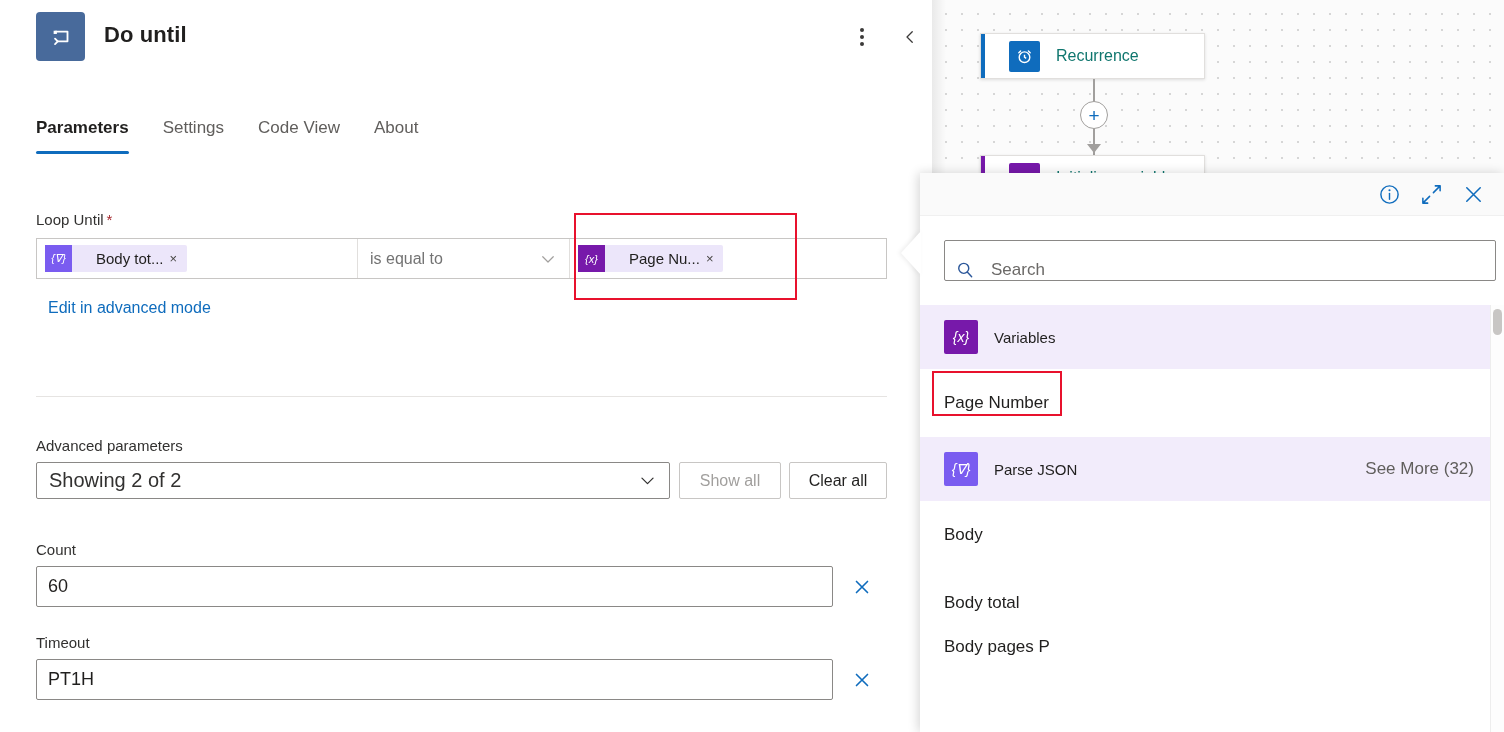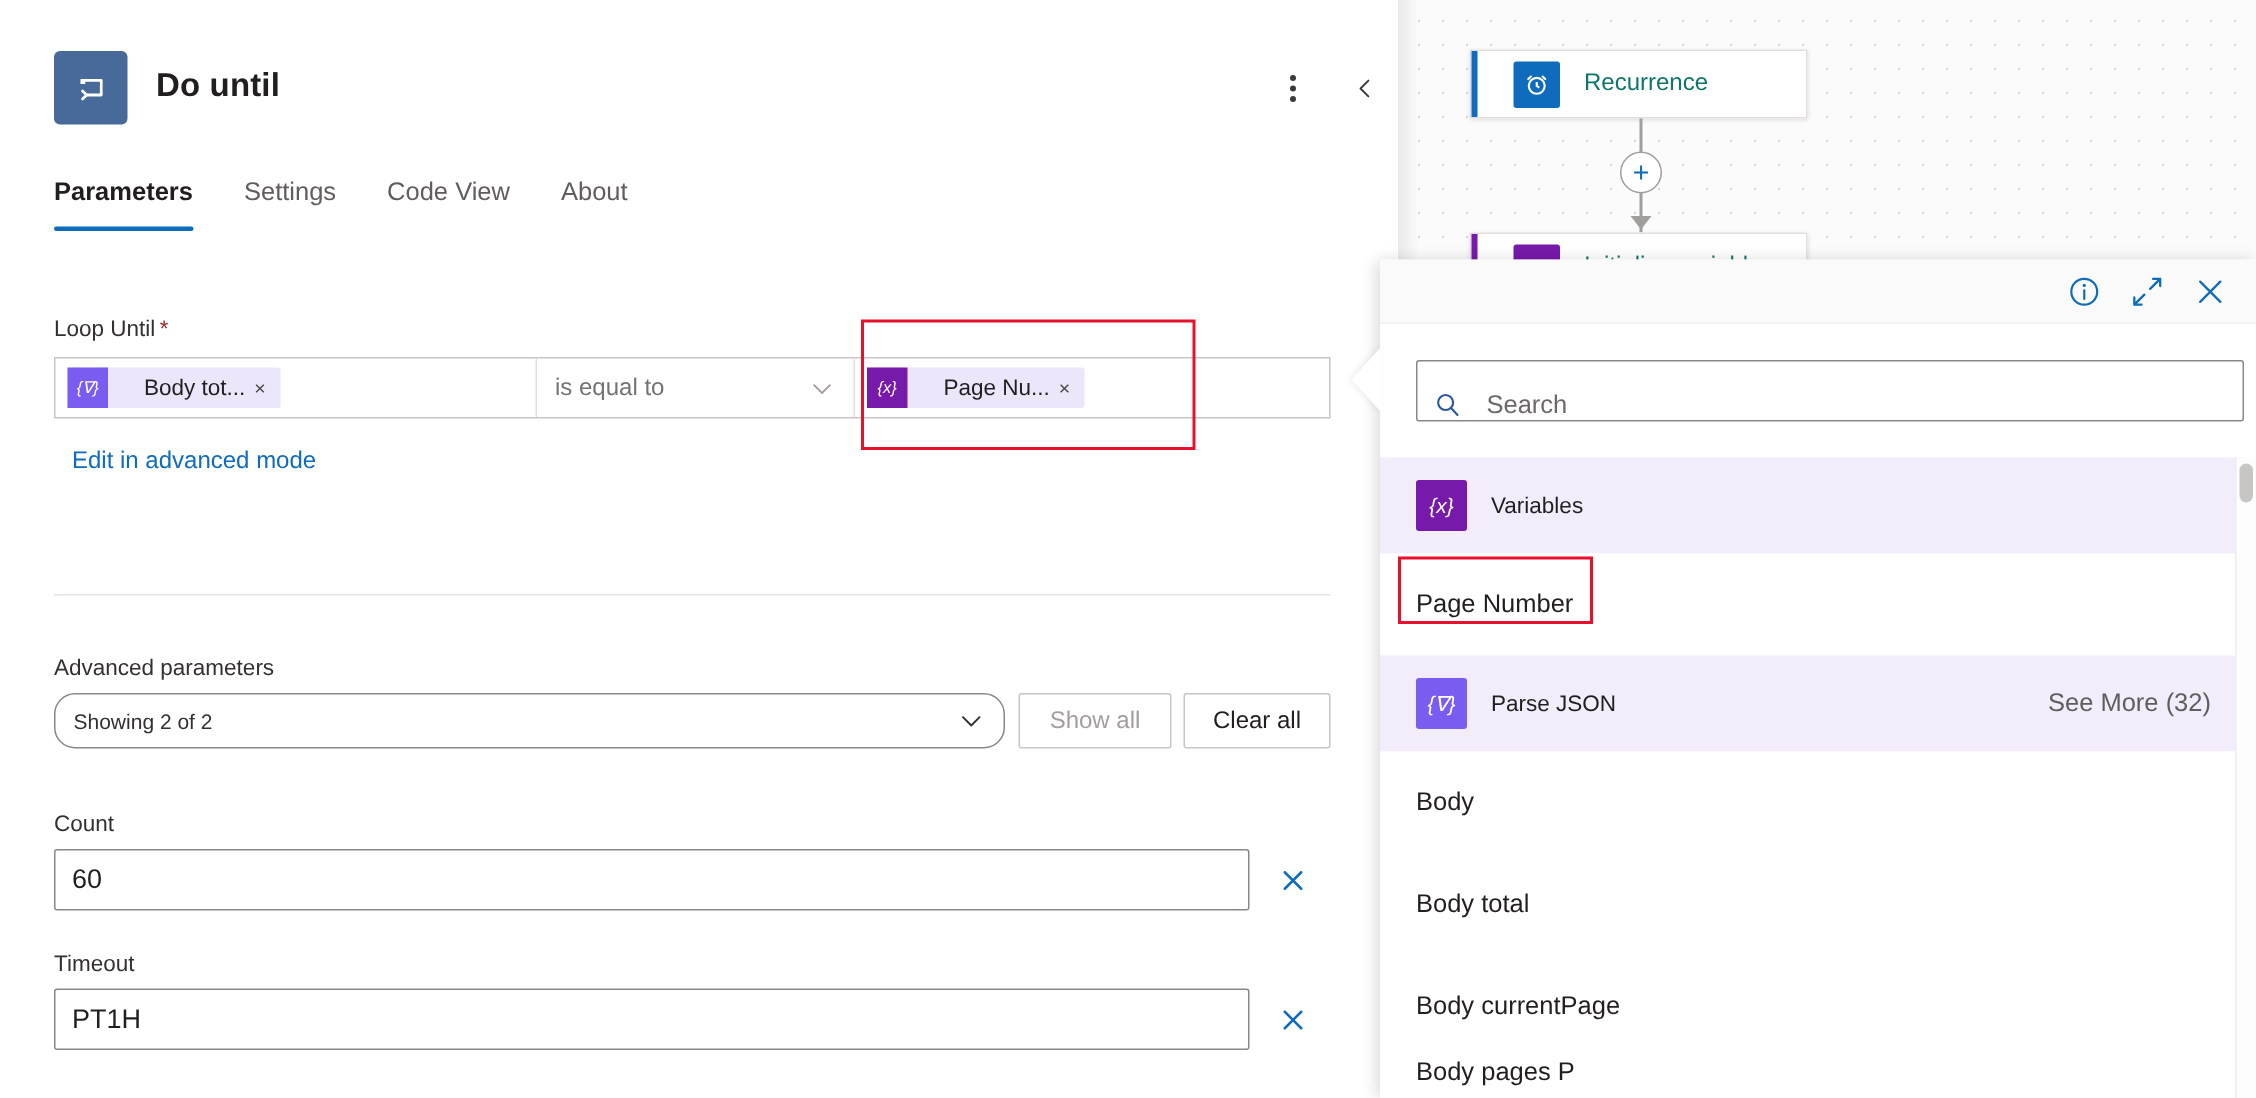--- a/index.html
+++ b/index.html
@@ -11,21 +11,21 @@
     color: #201f1e;
   }
   #root { position: relative; width: 1504px; height: 732px; }
 
   
   .left-pane {
     position: absolute; left: 0; top: 0; width: 932px; height: 732px;
     background: #ffffff; z-index: 2;
   }
   .card-header {
-    position: absolute; left: 0; top: 0; width: 932px; height: 76px; margin-top: 22px;
+    position: absolute; left: 0; top: 0; width: 932px; height: 76px;
   }
   .app-icon {
     position: absolute; left: 36px; top: 12px; width: 49px; height: 49px;
     background: #486a9b; border-radius: 4px;
     display: flex; align-items: center; justify-content: center;
   }
   .card-title {
     position: absolute; left: 104px; top: 22px;
     font-size: 22px; font-weight: 600; color: #201f1e; letter-spacing: .1px;
   }
@@ -94,23 +94,23 @@
     position: absolute; font-size: 16px; color: #0f6cbd; cursor: pointer;
   }
 
   .divider {
     position: absolute; left: 36px; top: 396px; width: 851px; height: 1px;
     background: #e6e4e2;
   }
 
   .select-box {
     position: absolute; left: 36px; top: 462px; width: 634px; height: 37px;
-    border: 1px solid #8a8886; background: #fff; border-radius: 14px;
+    border: 1px solid #8a8886; background: #fff; border-radius: 2px;
     display: flex; align-items: center; justify-content: space-between;
-    padding: 0 12px; font-size: 14px; color: #323130; cursor: pointer;
+    padding: 0 12px; font-size: 20px; color: #323130; cursor: pointer;
   }
   .ghost-btn {
     position: absolute; top: 462px; height: 37px; border: 1px solid #c8c6c4;
     background: #fff; border-radius: 2px; font-size: 16px;
     display: flex; align-items: center; justify-content: center; cursor: pointer;
     font-family: "Liberation Sans", sans-serif;
   }
   #btn-show-all { left: 679px; width: 102px; color: #a19f9d; cursor: default; }
   #btn-clear-all { left: 789px; width: 98px; color: #201f1e; }
 
@@ -405,21 +405,20 @@
       </div>
       <div class="leaf">Page Number</div>
 
       <div class="group-head">
         <span class="group-ico light">{∇}</span>
         <span class="group-name">Parse JSON</span>
         <span class="see-more">See More (32)</span>
       </div>
       <div class="leaf">Body</div>
       <div class="leaf">Body total</div>
-      <div class="leaf">Body currentPage</div>
       <div class="leaf clipped">Body pages P</div>
     </div>
 
     <div class="vscroll">
       <div class="vthumb"></div>
     </div>
   </div>
 
   <div class="annot" id="annot-token"></div>
   <div class="annot" id="annot-picked"></div>

